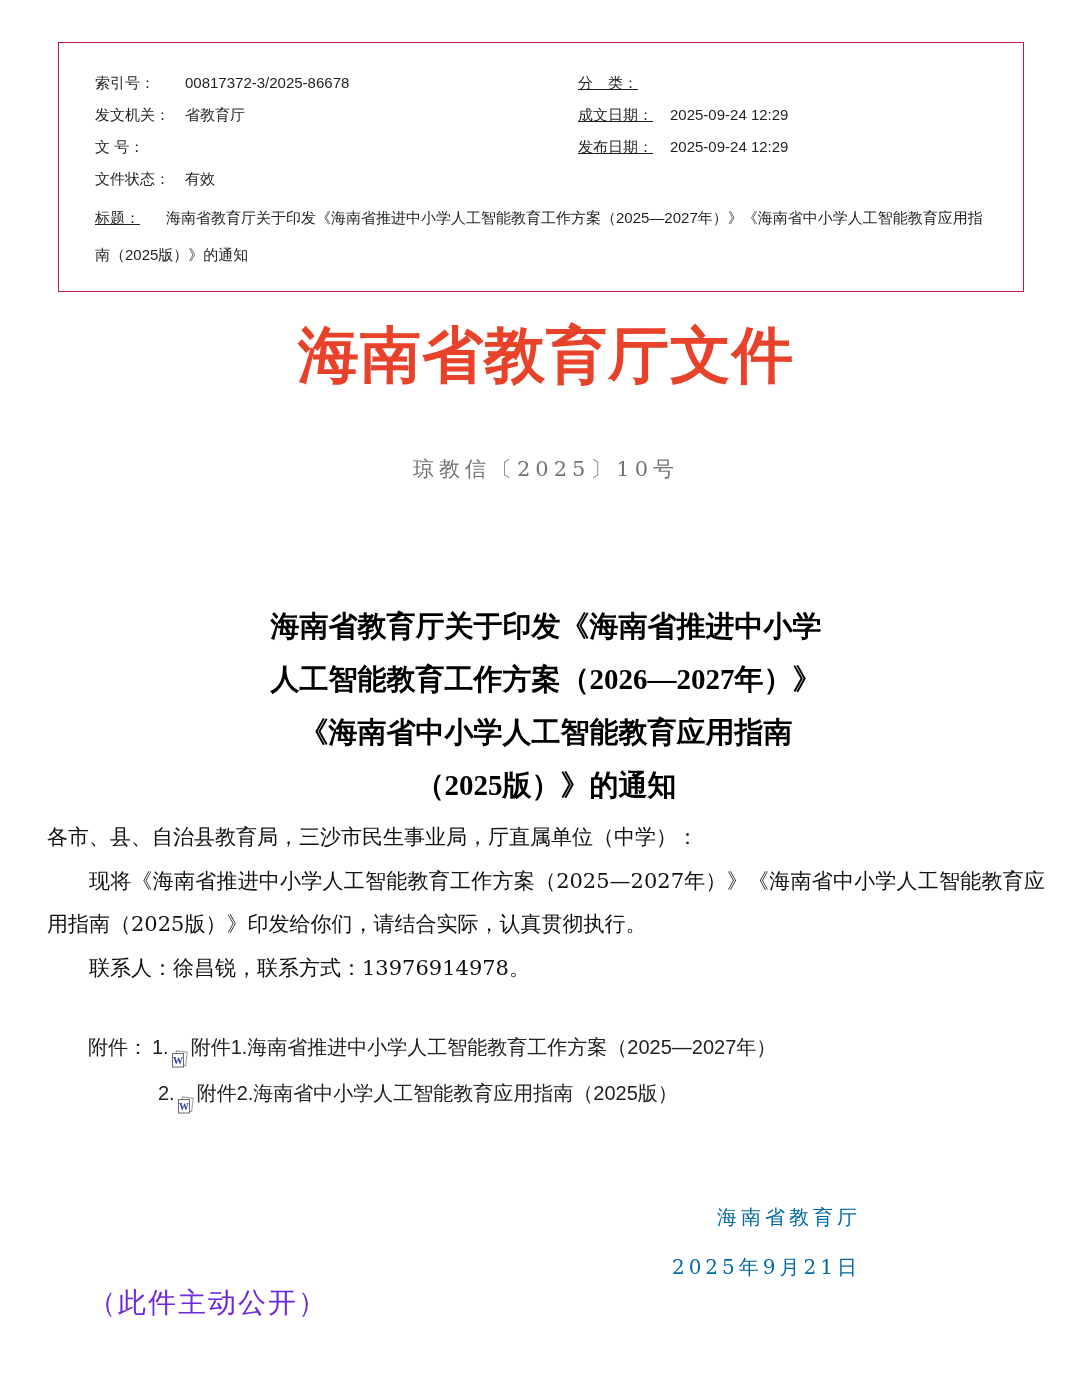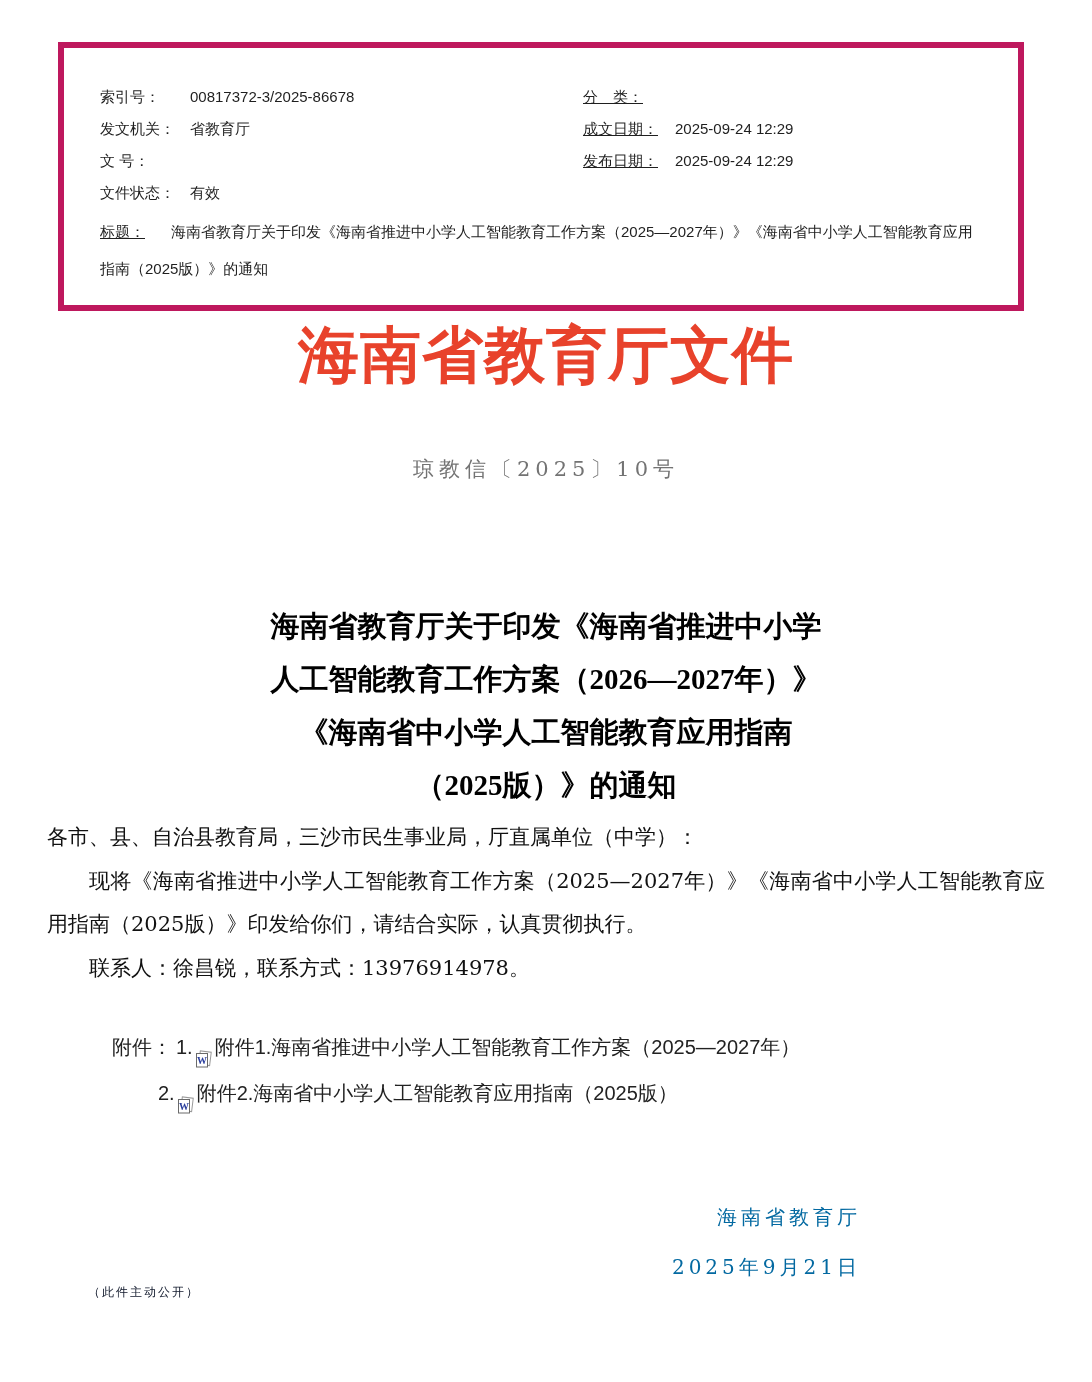--- a/index.html
+++ b/index.html
@@ -10,23 +10,23 @@
     font-family: "Liberation Sans", "DejaVu Sans", sans-serif;
     position: relative;
     overflow: hidden;
   }
 
   
   .meta-box {
     position: absolute;
     left: 58px; top: 42px;
     width: 966px;
-    border: 6px solid #be185d;
+    border: 1px solid #be185d;
     background: #fff;
-    padding: 33px 30px 18px 36px;
+    padding: 24px 30px 18px 36px;
     font-size: 15px;
     color: #1f1f1f;
   }
   .meta-row { display: flex; line-height: 32px; }
   .m-label { width: 90px; flex: 0 0 auto; }
   .m-value { width: 393px; flex: 0 0 auto; }
   .m-label2 { width: 92px; flex: 0 0 auto; text-decoration: underline; }
   .m-value2 { flex: 1 1 auto; }
   .meta-title-row { line-height: 37px; margin-top: 4px; padding-right: 4px; }
   .meta-title-row .t-label { margin-right: 26px; text-decoration: underline; }
@@ -90,21 +90,21 @@
     position: absolute;
     left: 0; top: 1024px;
     width: 100%;
     padding-left: 88px;
     font-family: "Liberation Sans", "DejaVu Sans", sans-serif;
     font-size: 20px;
     line-height: 46px;
     color: #222;
   }
   .att-line { display: flex; align-items: center; }
-  .att-label { width: 64px; flex: 0 0 auto; margin-left: 24px; }
+  .att-label { width: 64px; flex: 0 0 auto; }
   .att-line.second { margin-left: 70px; }
   .att-item { display: flex; align-items: center; cursor: pointer; }
   .att-icon { display: inline-block; width: 19px; height: 19px; margin: 0 2px 0 1px; position: relative; top: 1px; }
 
   
   .signature {
     position: absolute;
     left: 561px; top: 1192px;
     width: 300px;
     text-align: right;
@@ -113,23 +113,23 @@
     line-height: 50px;
     letter-spacing: 4px;
     color: #0369a1;
   }
 
   
   .footer-note {
     position: absolute;
     left: 88px; top: 1284px;
     font-family: "DejaVu Serif", "Liberation Serif", serif;
-    font-size: 12px;
+    font-size: 28px;
     letter-spacing: 2px;
-    color: #0f172a;
+    color: #6d28d9;
   }
 </style>
 </head>
 <body>
 
 <div class="meta-box">
   <div class="meta-row">
     <span class="m-label">索引号：</span>
     <span class="m-value">00817372-3/2025-86678</span>
     <span class="m-label2">分　类：</span>

